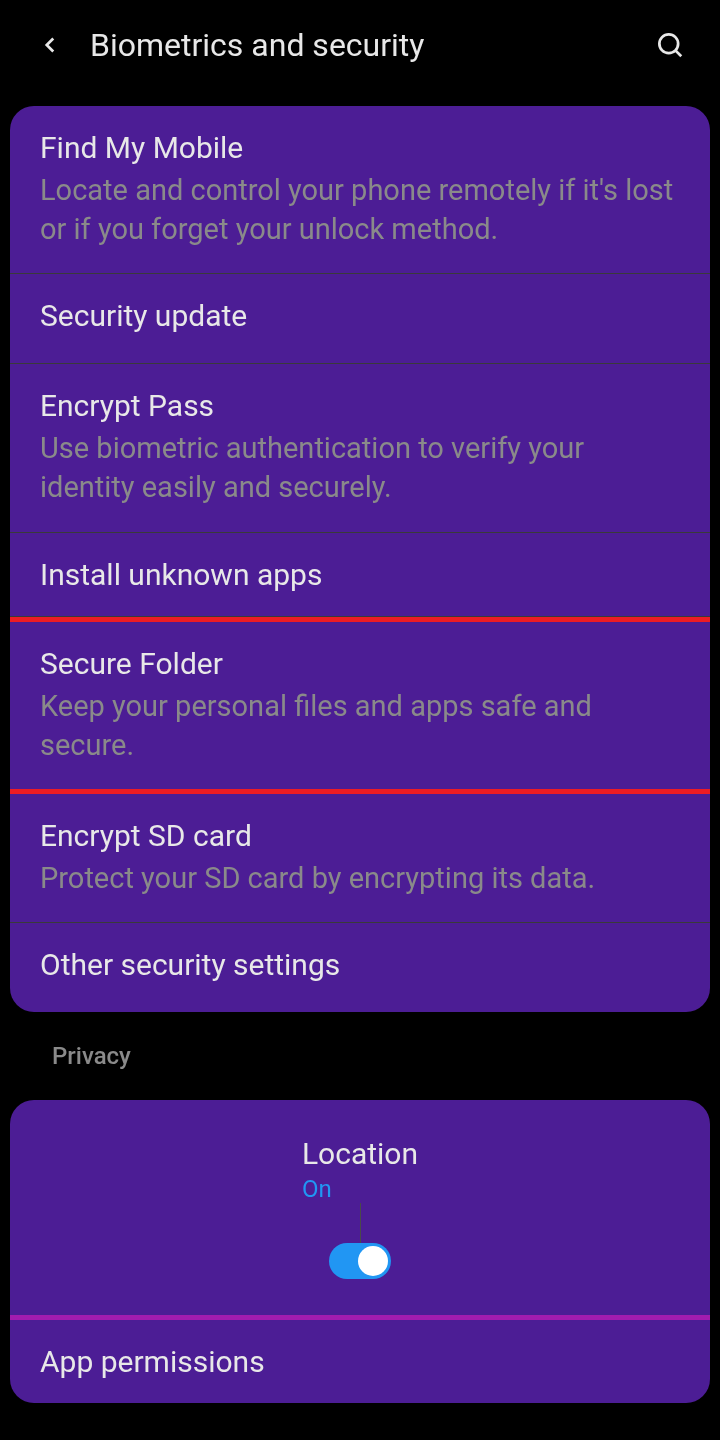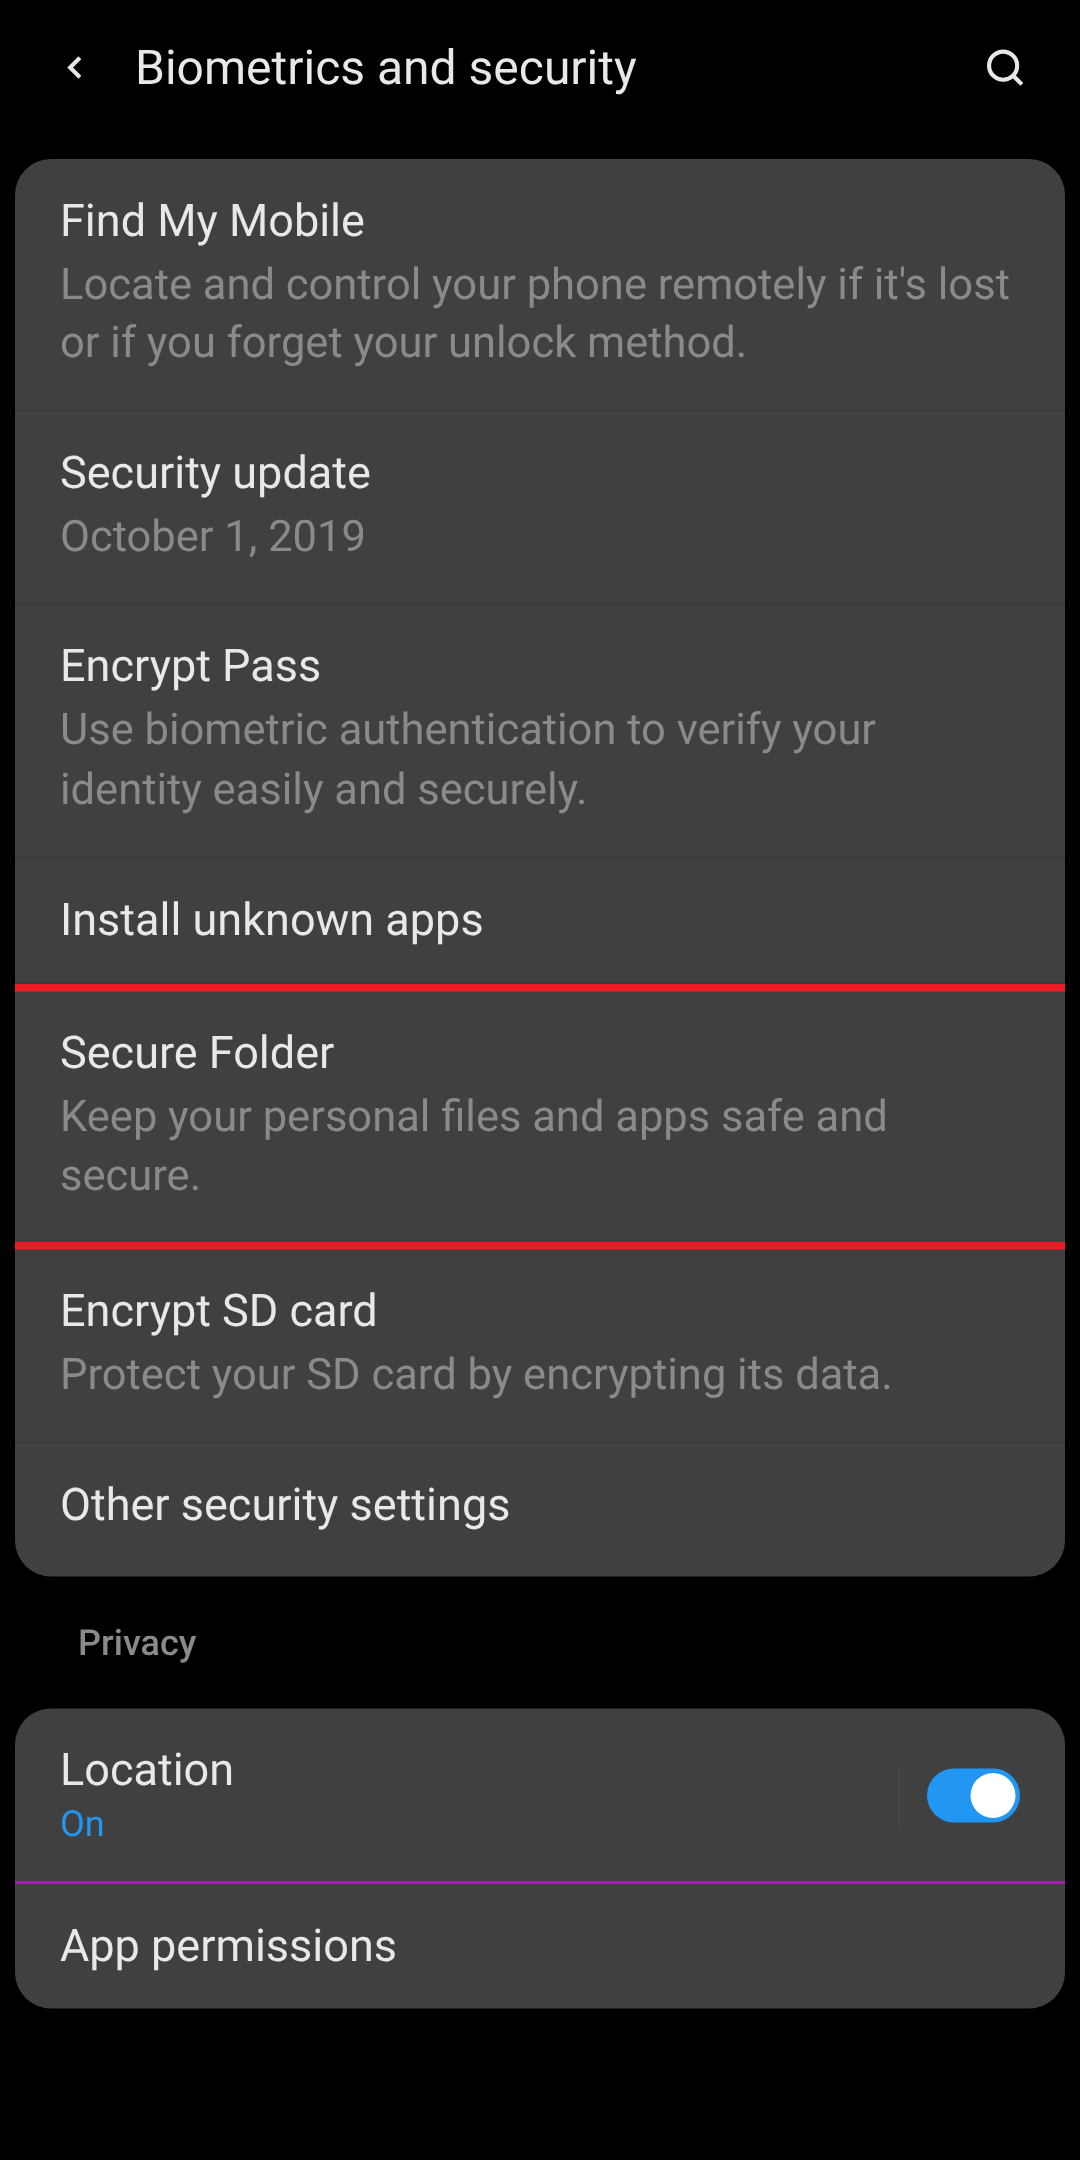--- a/index.html
+++ b/index.html
@@ -45,21 +45,21 @@
       height: 40px;
       display: flex;
       align-items: center;
       justify-content: center;
     }
     .search-btn svg {
       width: 30px;
       height: 30px;
     }
     .section-card {
-      background: #404040;
+      background: #4c1d95;
       margin: 16px 10px 0 10px;
       border-radius: 24px;
       overflow: hidden;
     }
     .setting-item {
       padding: 24px 30px;
       border-bottom: 1px solid #3a3a3a;
     }
     .setting-item:last-child {
       border-bottom: none;
@@ -89,22 +89,23 @@
     }
     .section-label {
       color: #8a8a8a;
       font-size: 24px;
       font-weight: 500;
       padding: 30px 40px 14px 52px;
     }
     .toggle-item {
       display: flex;
       align-items: center;
-      padding: 24px 30px;
-      border-bottom: 2px solid #a21caf;
+      padding: 36px 30px;
+      border-bottom: 5px solid #a21caf;
+      flex-direction: column;
     }
     .toggle-content {
       flex: 1;
     }
     .toggle-title {
       color: #e8e8e8;
       font-size: 30px;
       font-weight: 400;
       margin-bottom: 4px;
     }
@@ -153,21 +154,20 @@
   </div>
 </div>
 
 <div class="section-card">
   <div class="setting-item">
     <div class="setting-title">Find My Mobile</div>
     <div class="setting-desc">Locate and control your phone remotely if it's lost or if you forget your unlock method.</div>
   </div>
   <div class="setting-item">
     <div class="setting-title">Security update</div>
-    <div class="setting-desc">October 1, 2019</div>
   </div>
   <div class="setting-item">
     <div class="setting-title">Encrypt Pass</div>
     <div class="setting-desc">Use biometric authentication to verify your identity easily and securely.</div>
   </div>
   <div class="setting-item">
     <div class="setting-title no-desc">Install unknown apps</div>
   </div>
   <div class="setting-item highlighted">
     <div class="setting-title">Secure Folder</div>

